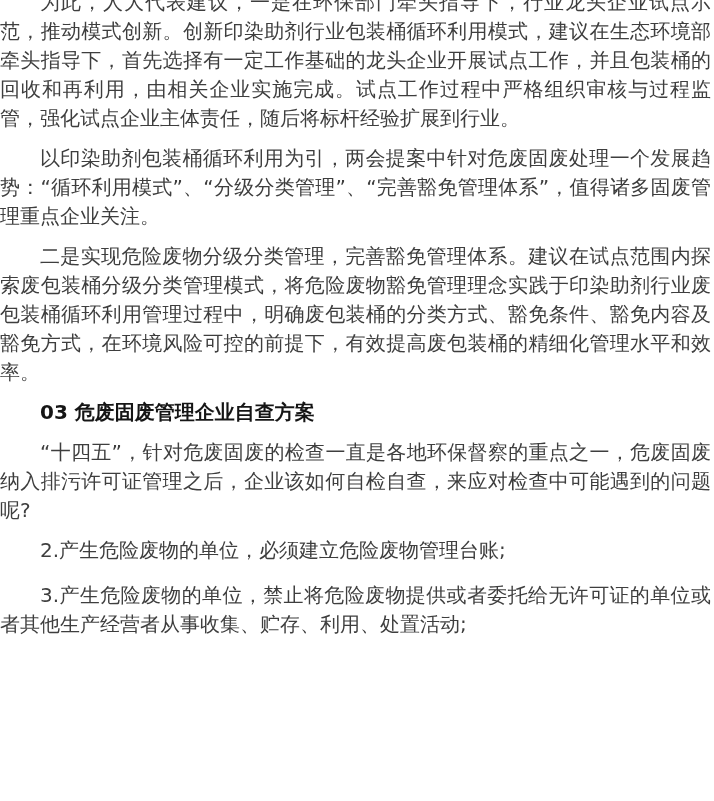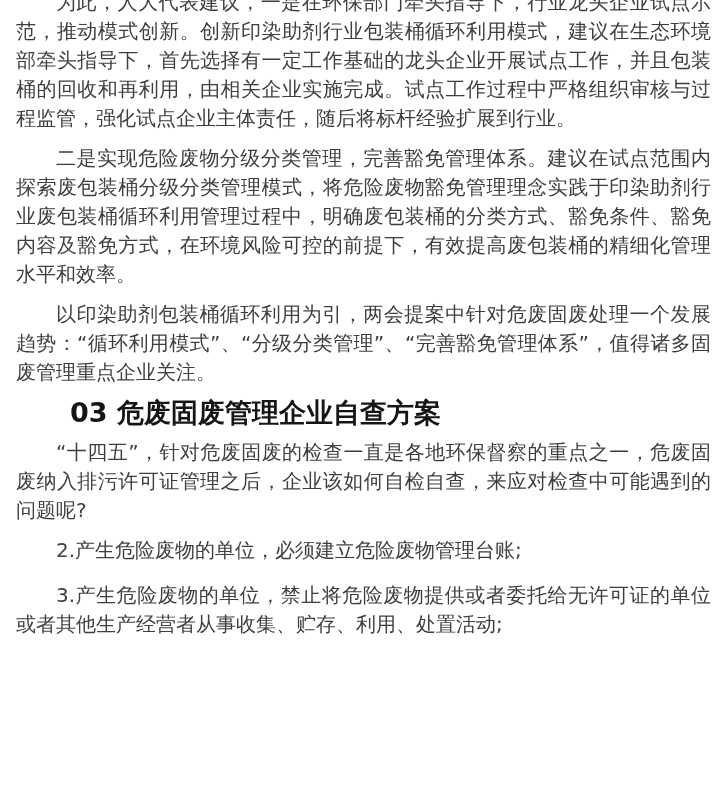--- a/index.html
+++ b/index.html
@@ -13,53 +13,53 @@
     height: 801px;
     overflow: hidden;
     box-sizing: border-box;
     background: #ffffff;
     font-family: "DejaVu Sans", sans-serif;
     font-size: 20px;
     line-height: 29px;
     color: #3e3e3e;
     text-align: justify;
     text-justify: inter-character;
-    padding: 0 3px 0 16px;
+    padding: 0 3px 0 0;
   }
   .para {
     margin: 0 0 11px 0;
     text-indent: 2em;
     word-break: break-all;
   }
   .para.first {
     
     margin-top: -12px;
   }
   .heading {
     margin: 0 0 11px 0;
     text-indent: 2em;
-    font-size: 27px;
+    font-size: 20px;
     line-height: 29px;
     font-weight: bold;
     color: #151515;
   }
   .item {
     margin-bottom: 16px;
   }
 </style>
 </head>
 <body>
 
 <div class="page">
 
   <p class="para first">为此，人大代表建议，一是在环保部门牵头指导下，行业龙头企业试点示范，推动模式创新。创新印染助剂行业包装桶循环利用模式，建议在生态环境部牵头指导下，首先选择有一定工作基础的龙头企业开展试点工作，并且包装桶的回收和再利用，由相关企业实施完成。试点工作过程中严格组织审核与过程监管，强化试点企业主体责任，随后将标杆经验扩展到行业。</p>
 
+  <p class="para">以印染助剂包装桶循环利用为引，两会提案中针对危废固废处理一个发展趋势：“循环利用模式”、“分级分类管理”、“完善豁免管理体系”，值得诸多固废管理重点企业关注。</p>
+
   <p class="para">二是实现危险废物分级分类管理，完善豁免管理体系。建议在试点范围内探索废包装桶分级分类管理模式，将危险废物豁免管理理念实践于印染助剂行业废包装桶循环利用管理过程中，明确废包装桶的分类方式、豁免条件、豁免内容及豁免方式，在环境风险可控的前提下，有效提高废包装桶的精细化管理水平和效率。</p>
-
-  <p class="para">以印染助剂包装桶循环利用为引，两会提案中针对危废固废处理一个发展趋势：“循环利用模式”、“分级分类管理”、“完善豁免管理体系”，值得诸多固废管理重点企业关注。</p>
 
   <h3 class="heading">03 危废固废管理企业自查方案</h3>
 
   <p class="para">“十四五”，针对危废固废的检查一直是各地环保督察的重点之一，危废固废纳入排污许可证管理之后，企业该如何自检自查，来应对检查中可能遇到的问题呢?</p>
 
 
 
   <p class="para item">2.产生危险废物的单位，必须建立危险废物管理台账;</p>
 
   <p class="para item">3.产生危险废物的单位，禁止将危险废物提供或者委托给无许可证的单位或者其他生产经营者从事收集、贮存、利用、处置活动;</p>

